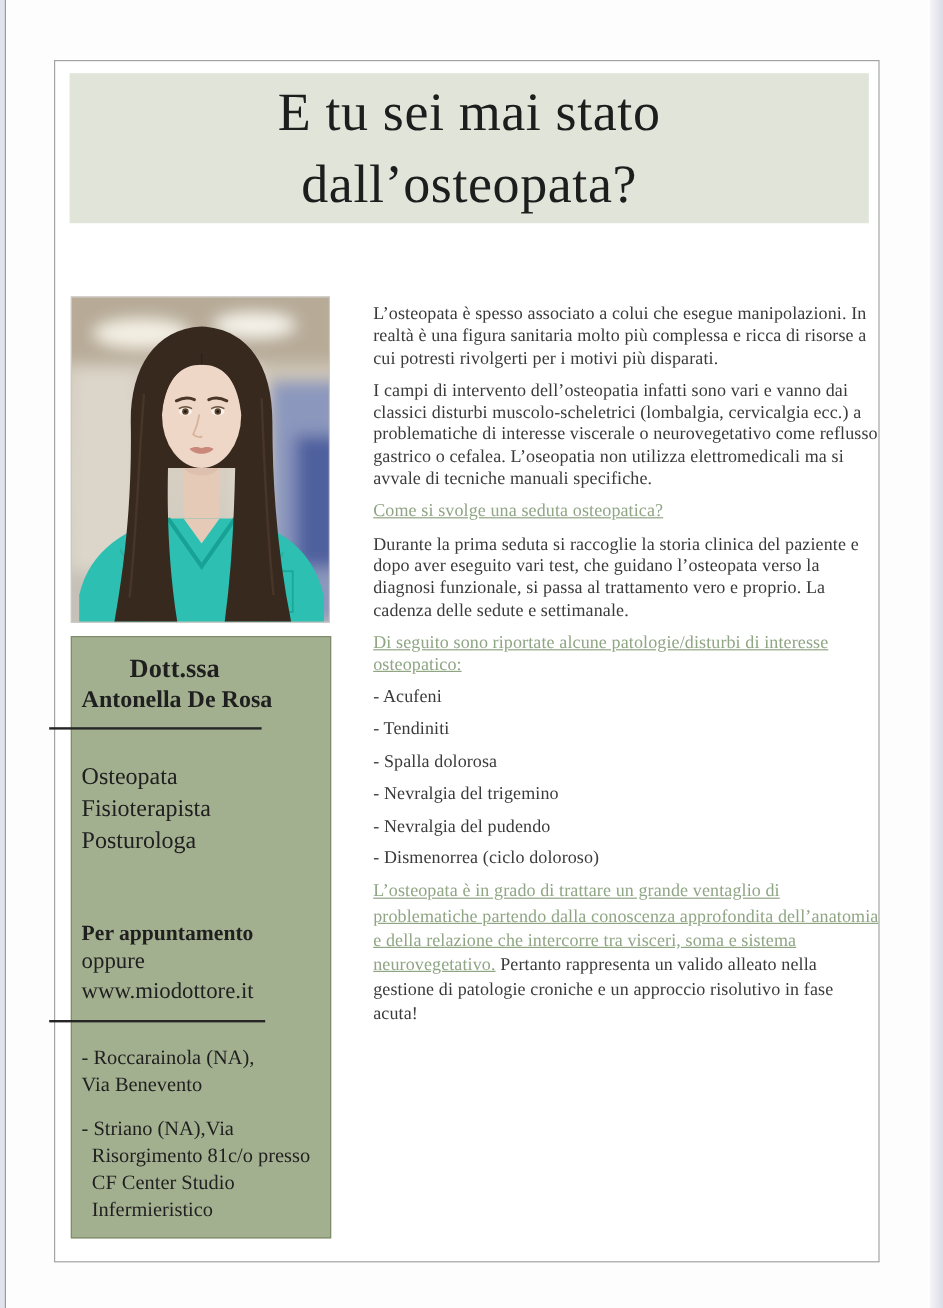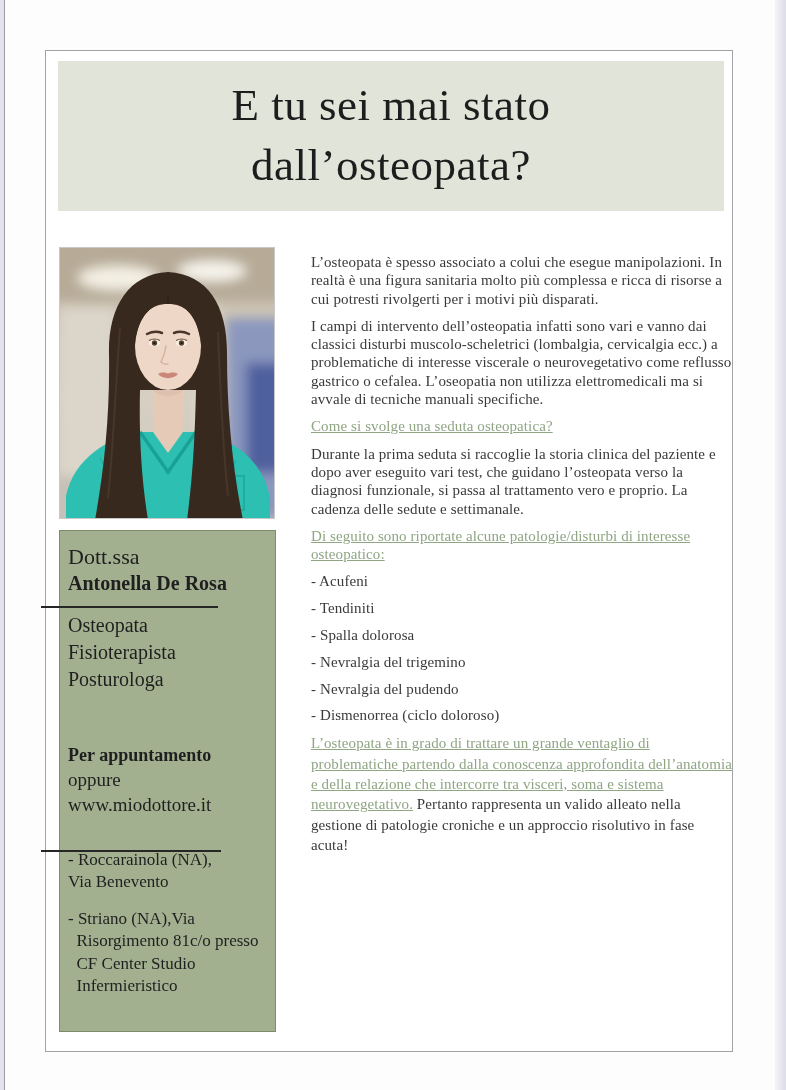--- a/index.html
+++ b/index.html
@@ -23,42 +23,42 @@
   }
   .edge-right{
     position:absolute;right:0;top:0;width:11px;height:1090px;
     background:linear-gradient(to right,#f4f4f8,#dcdce8);
   }
   .page{
     position:absolute;left:45px;top:50px;width:688px;height:1002px;
     background:#ffffff;border:1px solid #a3a3a6;
   }
   .banner{
-    position:absolute;left:12px;top:10px;width:666px;height:150px;
+    position:absolute;left:12px;top:10px;width:666px;height:125px;
     background:var(--banner-bg);
     display:flex;align-items:center;justify-content:center;
   }
   .title{
     white-space:pre-line;text-align:center;
     font-size:45px;line-height:1.33;color:#1d1d1d;
     letter-spacing:0.5px;
   }
   .photo{
     position:absolute;left:13px;top:196px;width:216px;height:272px;
     border:1px solid #c8c8c8;background:#cfc5b4;overflow:hidden;
   }
   .photo svg{display:block;}
   .sidebar{
     position:absolute;left:13px;top:479px;width:217px;height:502px;
     background:var(--sidebar-bg);border:1px solid #7f8c6b;
     padding:12px 6px 0 8px;color:#1f1f1f;
   }
-  .doc-title{font-size:22px;font-weight:normal;line-height:1.25;}
+  .doc-title{font-size:22px;font-weight:bold;line-height:1.25;margin-left:40px;}
   .doc-name{font-size:20px;font-weight:bold;line-height:1.25;}
-  .roles{margin-top:16px;font-size:20px;line-height:1.35;white-space:pre-line;}
+  .roles{margin-top:38px;font-size:20px;line-height:1.35;white-space:pre-line;}
   .appt{margin-top:50px;}
   .appt-label{font-size:18px;font-weight:bold;line-height:1.35;}
   .appt-line{font-size:19px;line-height:1.32;}
   .locations{margin-top:32px;}
   .location{font-size:17px;line-height:1.32;white-space:pre-wrap;margin-bottom:14px;}
   .article{
     position:absolute;left:265px;top:202px;width:424px;
     color:var(--body-text);font-size:15px;line-height:1.22;
     letter-spacing:0.1px;
   }

